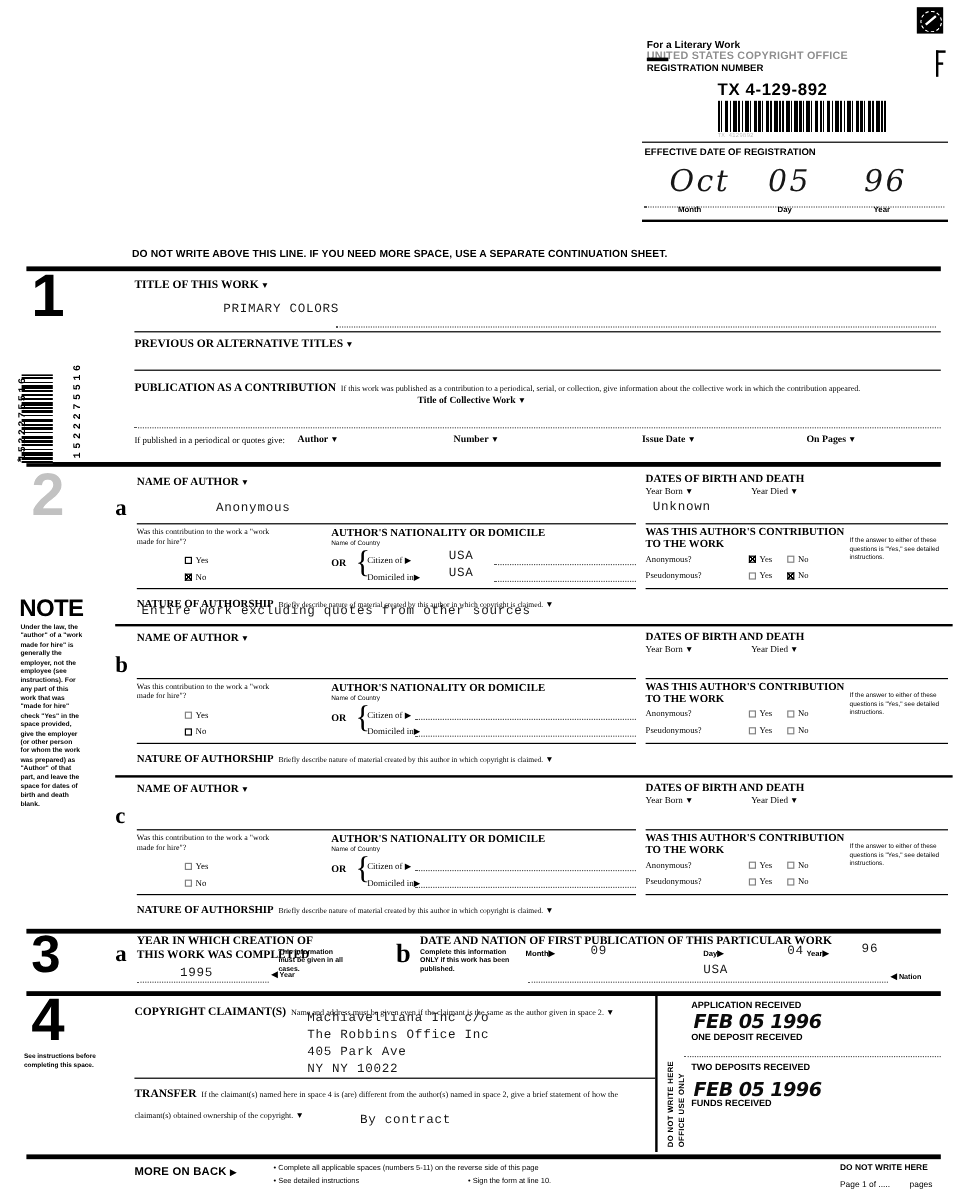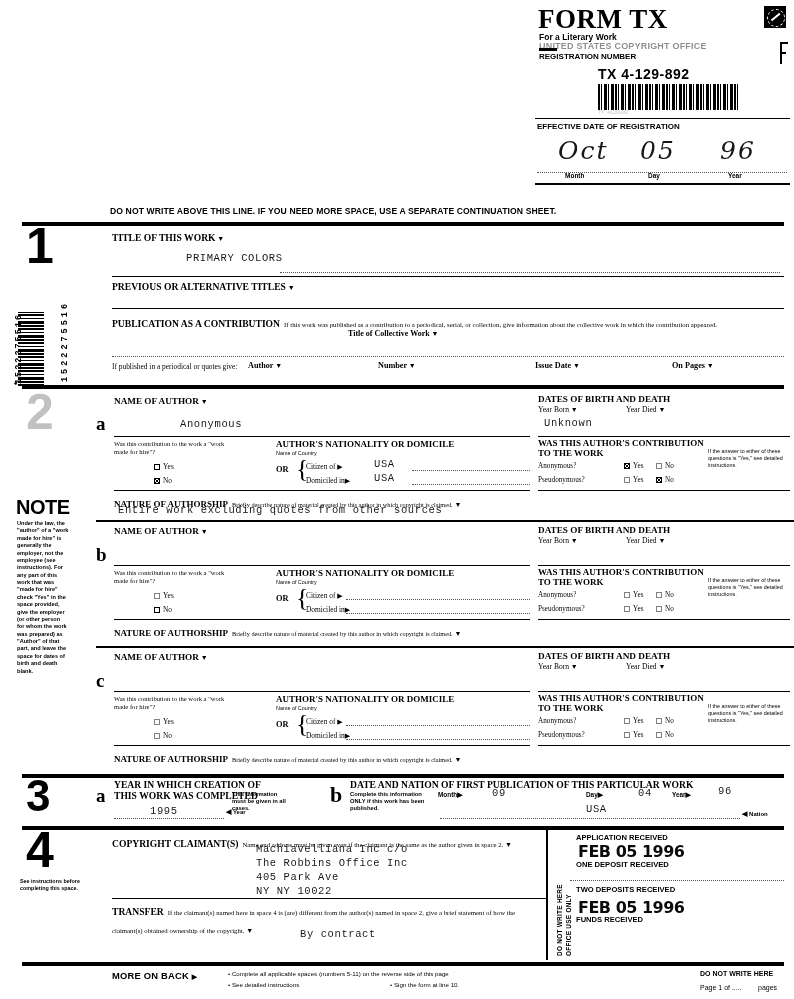--- a/index.html
+++ b/index.html
@@ -114,20 +114,21 @@
     font-style: italic;
     letter-spacing: 2px;
     color: #1c1c1c;
   }
   .stampdate {
     font-family: "DejaVu Sans", sans-serif;
     font-weight: bold;
     font-size: 16px;
     letter-spacing: -0.5px;
     color: #111;
+    font-style: italic;
   }
 
   .faded { color: #8d8d8d; }
   .verylight { color: #b8b8b8; }
 
   .seal {
     width: 22px; height: 22px;
     background: #000;
     position: relative;
   }
@@ -144,21 +145,20 @@
     width: 11px; height: 1.5px;
     background: #fff;
     transform: rotate(-40deg);
   }
 </style>
 </head>
 <body>
 
 <div class="abs" style="left:530px; top:2px; width:264px; height:196px;">
 
-  <div class="abs serif b" style="left:8px; top:2px; font-size:27px; letter-spacing:.5px;">FORM TX</div>
 
   <div class="abs sans b" style="left:9px; top:30px; font-size:8.5px;">For a Literary Work</div>
 
   <div class="abs sans b faded" style="left:9px; top:39px; font-size:9px; letter-spacing:.2px;">UNITED STATES COPYRIGHT OFFICE</div>
 
   <div class="abs seal" style="left:234px; top:4px;"></div>
 
   <div class="abs" style="left:250px; top:40px; width:1.6px; height:22px; background:#000;"></div>
   <div class="abs" style="left:250px; top:40px; width:8px; height:1.6px; background:#000;"></div>
   <div class="abs" style="left:250px; top:50px; width:6px; height:1.6px; background:#000;"></div>
@@ -475,21 +475,21 @@
 <div class="abs sublet" style="left:330px; top:784px; font-size:22px;">b</div>
 <div class="abs serif b" style="left:350px; top:779px; font-size:9.6px;">DATE AND NATION OF FIRST PUBLICATION OF THIS PARTICULAR WORK</div>
 <div class="abs sans b" style="left:350px; top:791px; width:82px; font-size:5.8px; line-height:1.25;">Complete this information ONLY if this work has been published.</div>
 <div class="abs sans b" style="left:438px; top:791px; font-size:6.4px;">
   <span>Month</span><span class="tri">▶</span>
 </div>
 <div class="abs typed" style="left:492px; top:787px;">09</div>
 <div class="abs sans b" style="left:586px; top:791px; font-size:6.4px;">
   <span>Day</span><span class="tri">▶</span>
 </div>
-<div class="abs typed" style="left:638px; top:787px;">04</div>
+<div class="abs typed" style="left:656px; top:787px;">04</div>
 <div class="abs sans b" style="left:672px; top:791px; font-size:6.4px;">
   <span>Year</span><span class="tri">▶</span>
 </div>
 <div class="abs typed" style="left:718px; top:785px;">96</div>
 <div class="abs typed" style="left:586px; top:803px;">USA</div>
 <div class="abs dotline" style="left:440px; top:818px; width:300px;"></div>
 <div class="abs sans b" style="left:742px; top:810px; font-size:6px;">
   <span class="tri">◀</span> <span>Nation</span>
 </div>
 

